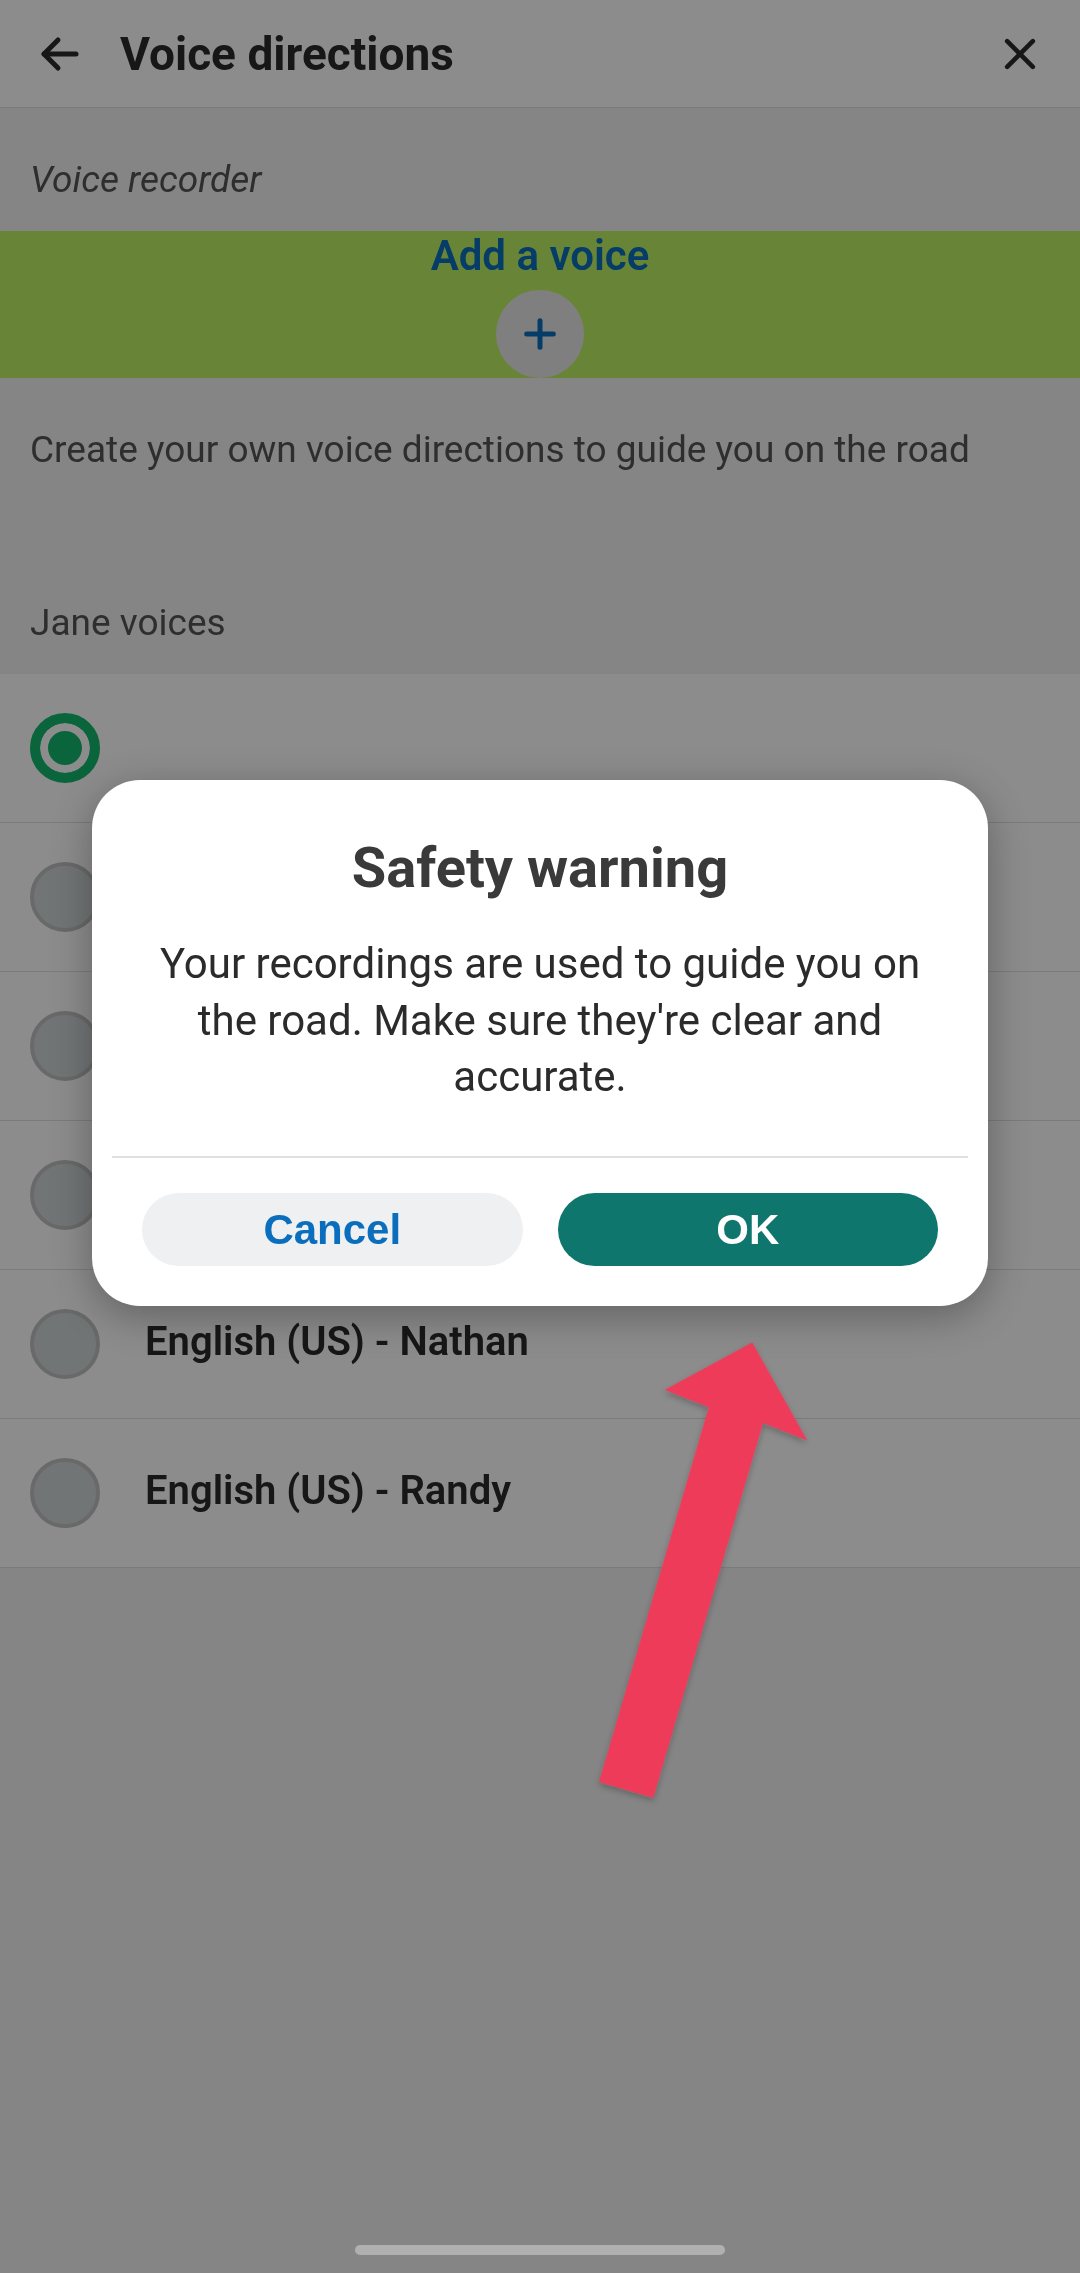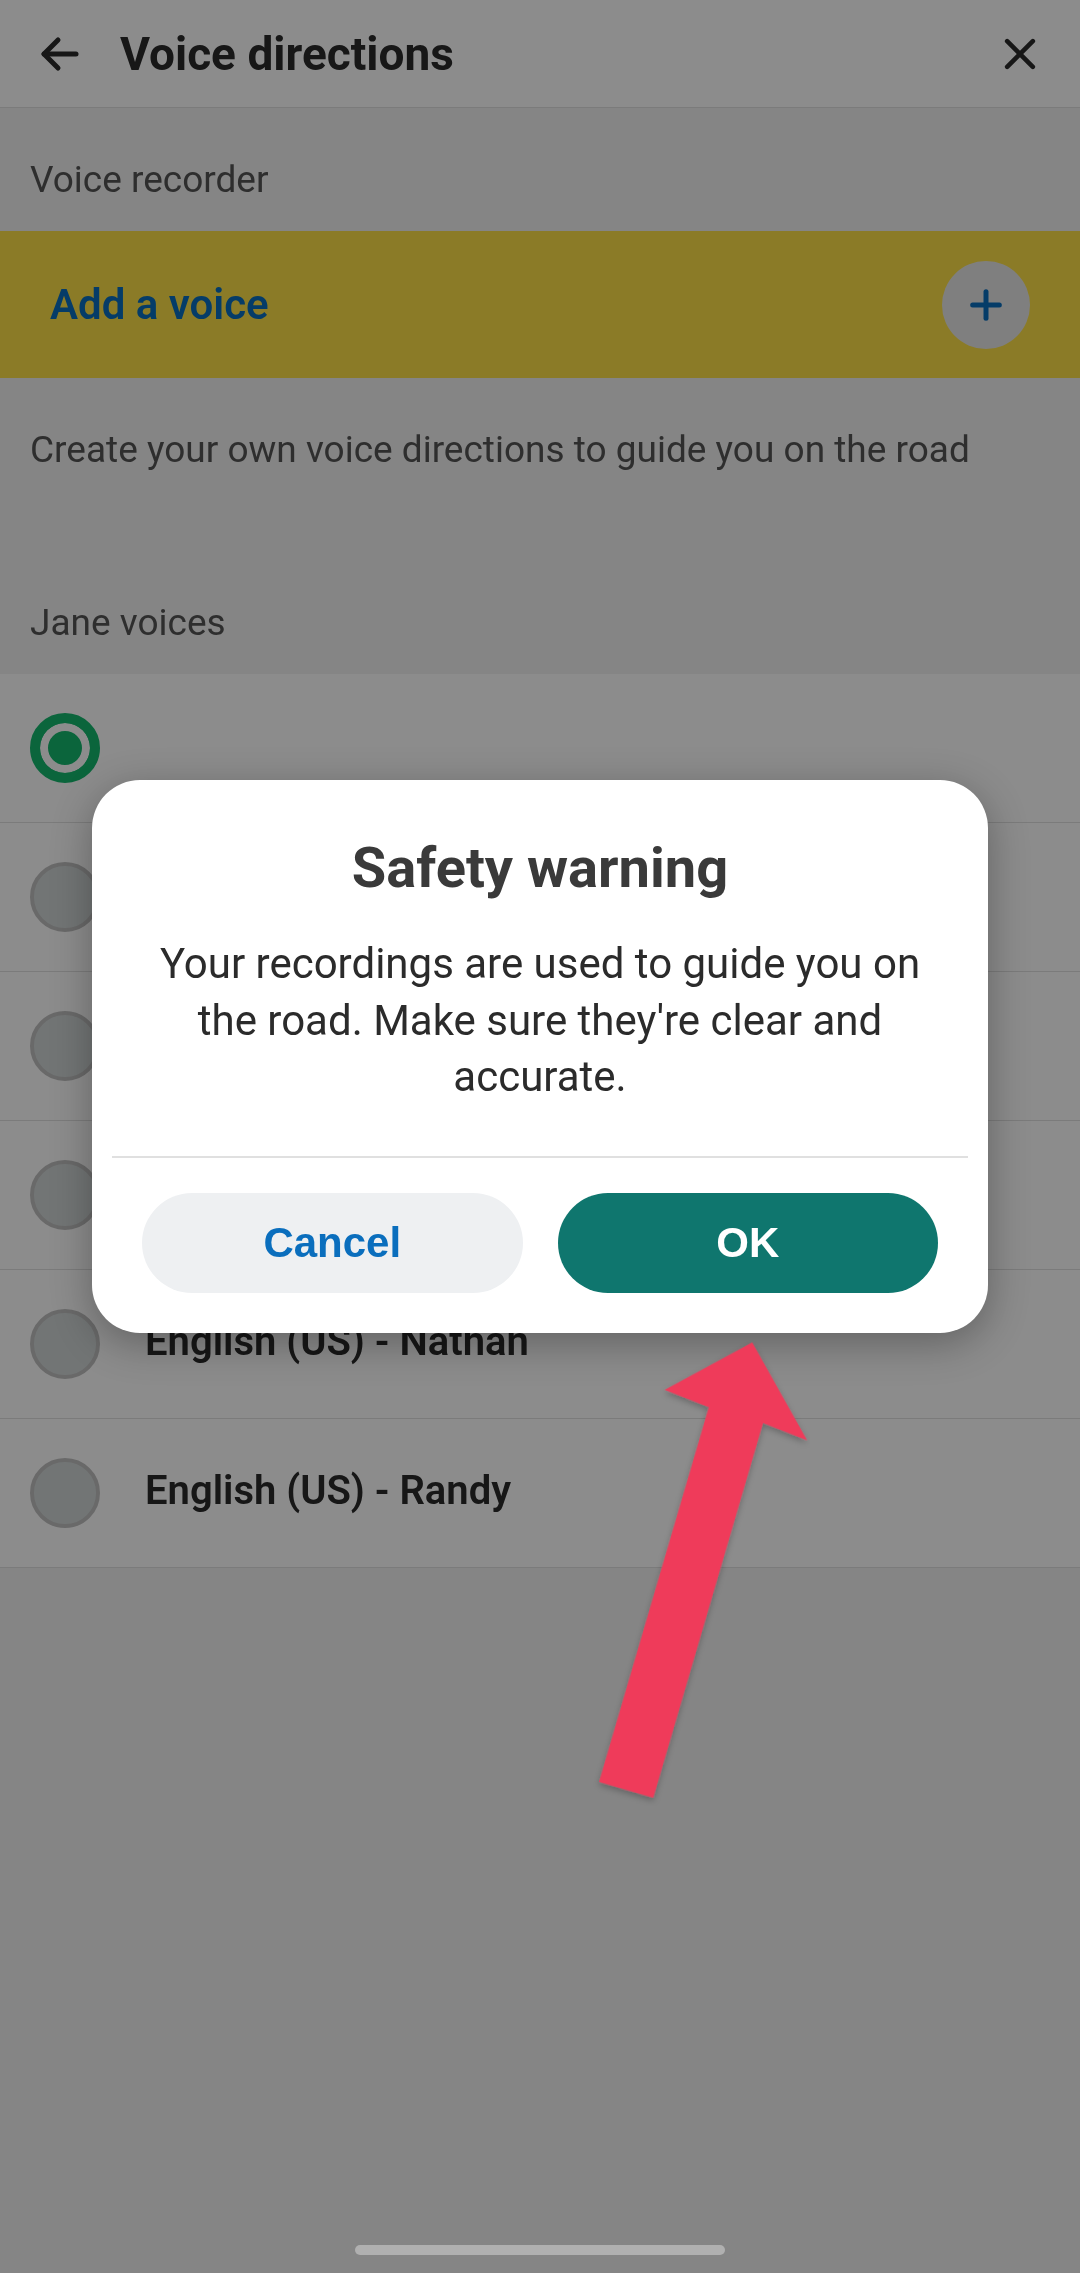--- a/index.html
+++ b/index.html
@@ -41,28 +41,30 @@
       width: 60px;
       height: 60px;
       display: flex;
       align-items: center;
       justify-content: center;
     }
     .section-label {
       padding: 50px 30px 30px 30px;
       font-size: 37px;
       color: #555;
+      font-style: italic;
     }
     .add-voice-row {
-      background: #fde047;
+      background: #bef264;
       height: 147px;
       display: flex;
       align-items: center;
       padding: 0 50px;
       justify-content: space-between;
+      flex-direction: column;
     }
     .add-voice-label {
       color: #0a6ebd;
       font-size: 42px;
       font-weight: 600;
     }
     .plus-button {
       width: 88px;
       height: 88px;
       border-radius: 50%;
@@ -152,21 +154,21 @@
       border-top: 2px solid #e0e0e0;
       margin: 0 -20px 35px -20px;
     }
     .dialog-buttons {
       display: flex;
       gap: 35px;
       padding: 0 10px;
     }
     .btn {
       flex: 1;
-      height: 100px;
+      height: 73px;
       border-radius: 50px;
       border: none;
       font-size: 42px;
       font-weight: 600;
       cursor: pointer;
     }
     .btn-cancel {
       background: #eef0f2;
       color: #0a6ebd;
     }

